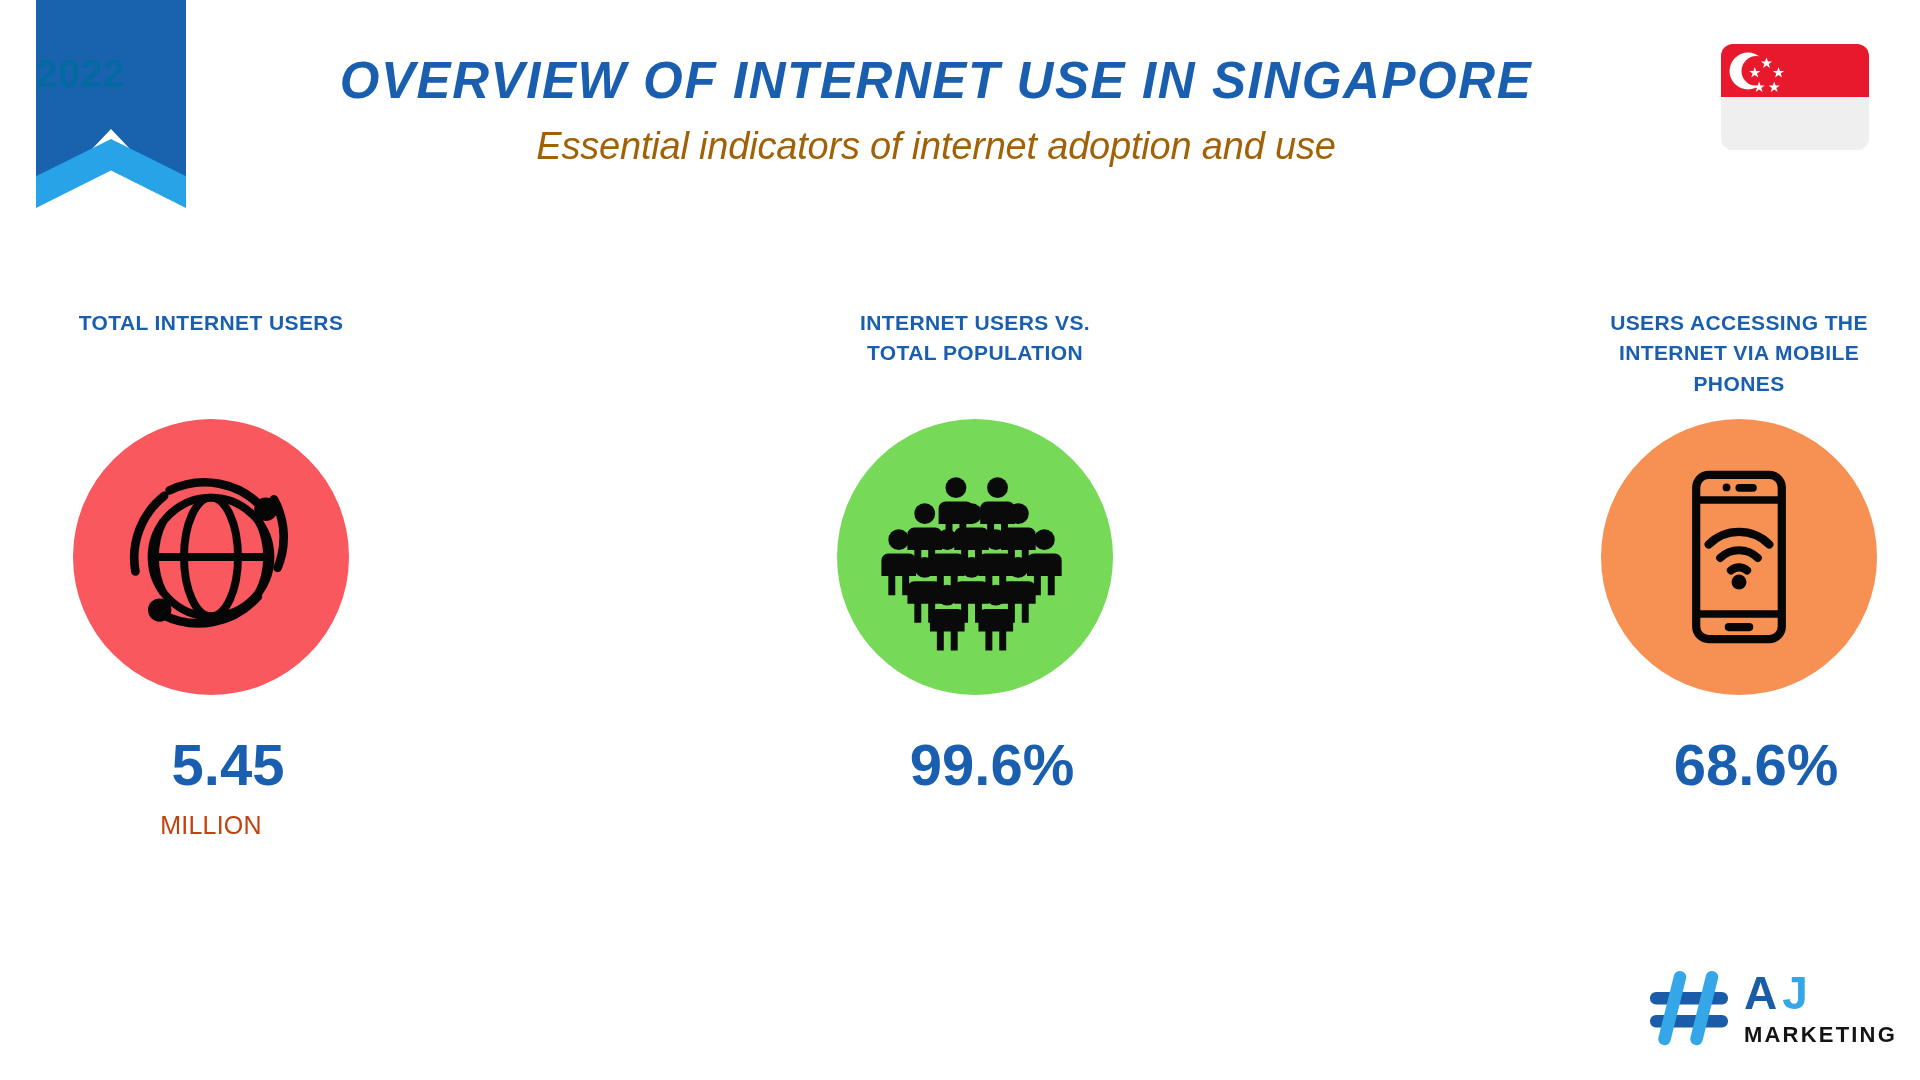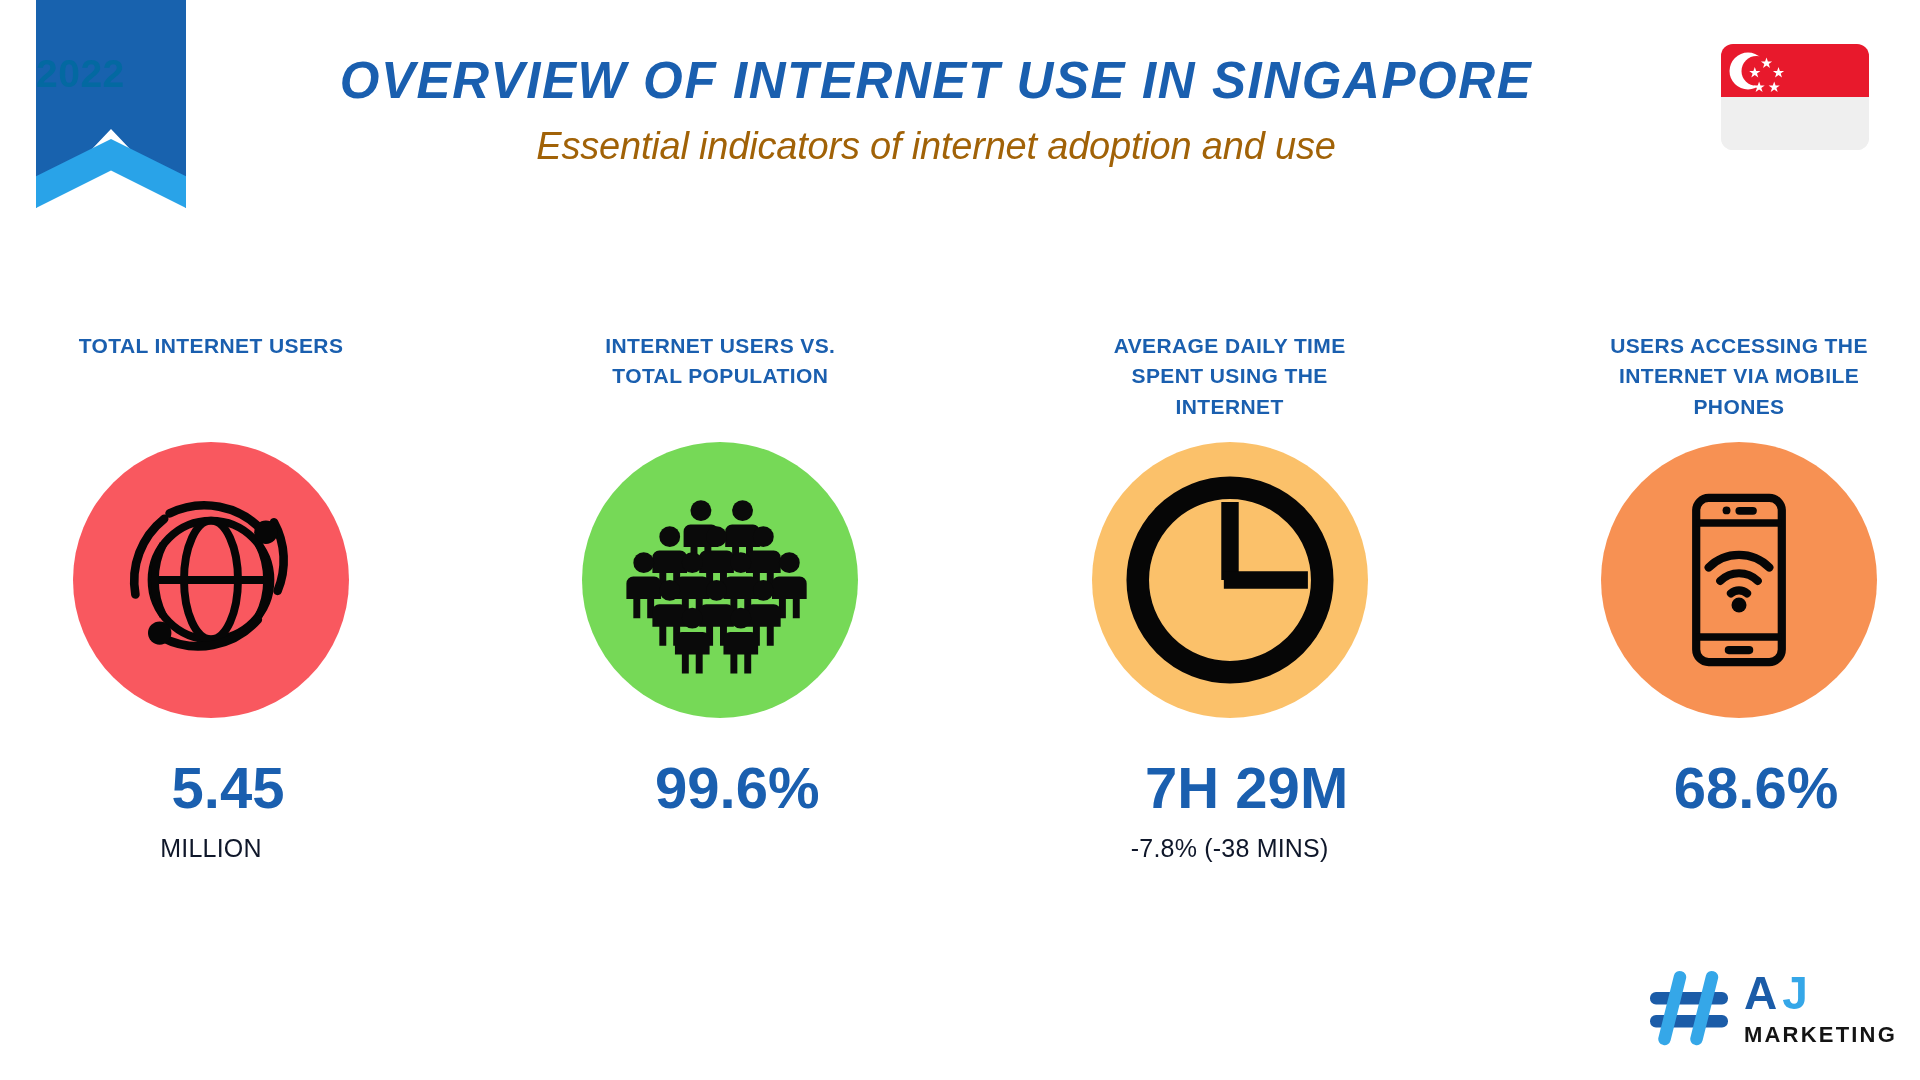--- a/index.html
+++ b/index.html
@@ -101,21 +101,21 @@
     left: 0; top: 50%;
     width: 100%;
     height: 50%;
     background: #EFEFEF;
   }
 
   
   .stats {
     position: absolute;
     left: 60px;
-    top: 331px;
+    top: 308px;
     width: 1830px;
     display: flex;
     align-items: flex-start;
     justify-content: space-between;
   }
   .stat {
     width: 302px;
     display: flex;
     flex-direction: column;
     align-items: center;
@@ -151,21 +151,21 @@
     color: #1A5FAF;
     font-size: 58px;
     font-weight: bold;
     letter-spacing: 0px;
     line-height: 1;
     white-space: nowrap;
     margin-left: 34px;
   }
   .stat-sub {
     margin-top: 19px;
-    color: #0f172a;
+    color: #c2410c;
     font-size: 25px;
     font-weight: normal;
     letter-spacing: 0.2px;
     line-height: 1;
     white-space: nowrap;
     min-height: 26px;
   }
 
   
   .brand {
@@ -341,36 +341,20 @@
                 </g>
             </g>
           </svg>
         </div>
       </div>
       <div class="stat-value">99.6%</div>
       <div class="stat-sub"></div>
     </div>
 
 
-    <div class="stat">
-      <div class="stat-label">AVERAGE DAILY TIME SPENT USING THE INTERNET</div>
-      <div class="stat-icon-wrap">
-        <div class="circle" style="background:#FBC16A">
-          <svg width="246" height="246" viewBox="0 0 120 120">
-            <circle cx="60" cy="60" r="45" fill="none" stroke="#060606" stroke-width="11"></circle>
-            <g stroke="#060606" stroke-width="8.5" stroke-linecap="butt">
-              <line x1="60" y1="22" x2="60" y2="60"></line>
-              <line x1="57" y1="60" x2="98" y2="60"></line>
-            </g>
-          </svg>
-        </div>
-      </div>
-      <div class="stat-value">7H 29M</div>
-      <div class="stat-sub">-7.8% (-38 MINS)</div>
-    </div>
 
     <div class="stat">
       <div class="stat-label">USERS ACCESSING THE INTERNET VIA MOBILE PHONES</div>
       <div class="stat-icon-wrap">
         <div class="circle" style="background:#F79153">
           <svg width="214" height="214" viewBox="0 0 120 120">
             <rect x="36" y="14" width="48" height="92" rx="7" ry="7" fill="none" stroke="#060606" stroke-width="4.6"></rect>
             <line x1="36" y1="28" x2="84" y2="28" stroke="#060606" stroke-width="4.2"></line>
             <line x1="36" y1="92" x2="84" y2="92" stroke="#060606" stroke-width="4.2"></line>
             <circle cx="53" cy="21" r="2.2" fill="#060606"></circle>

